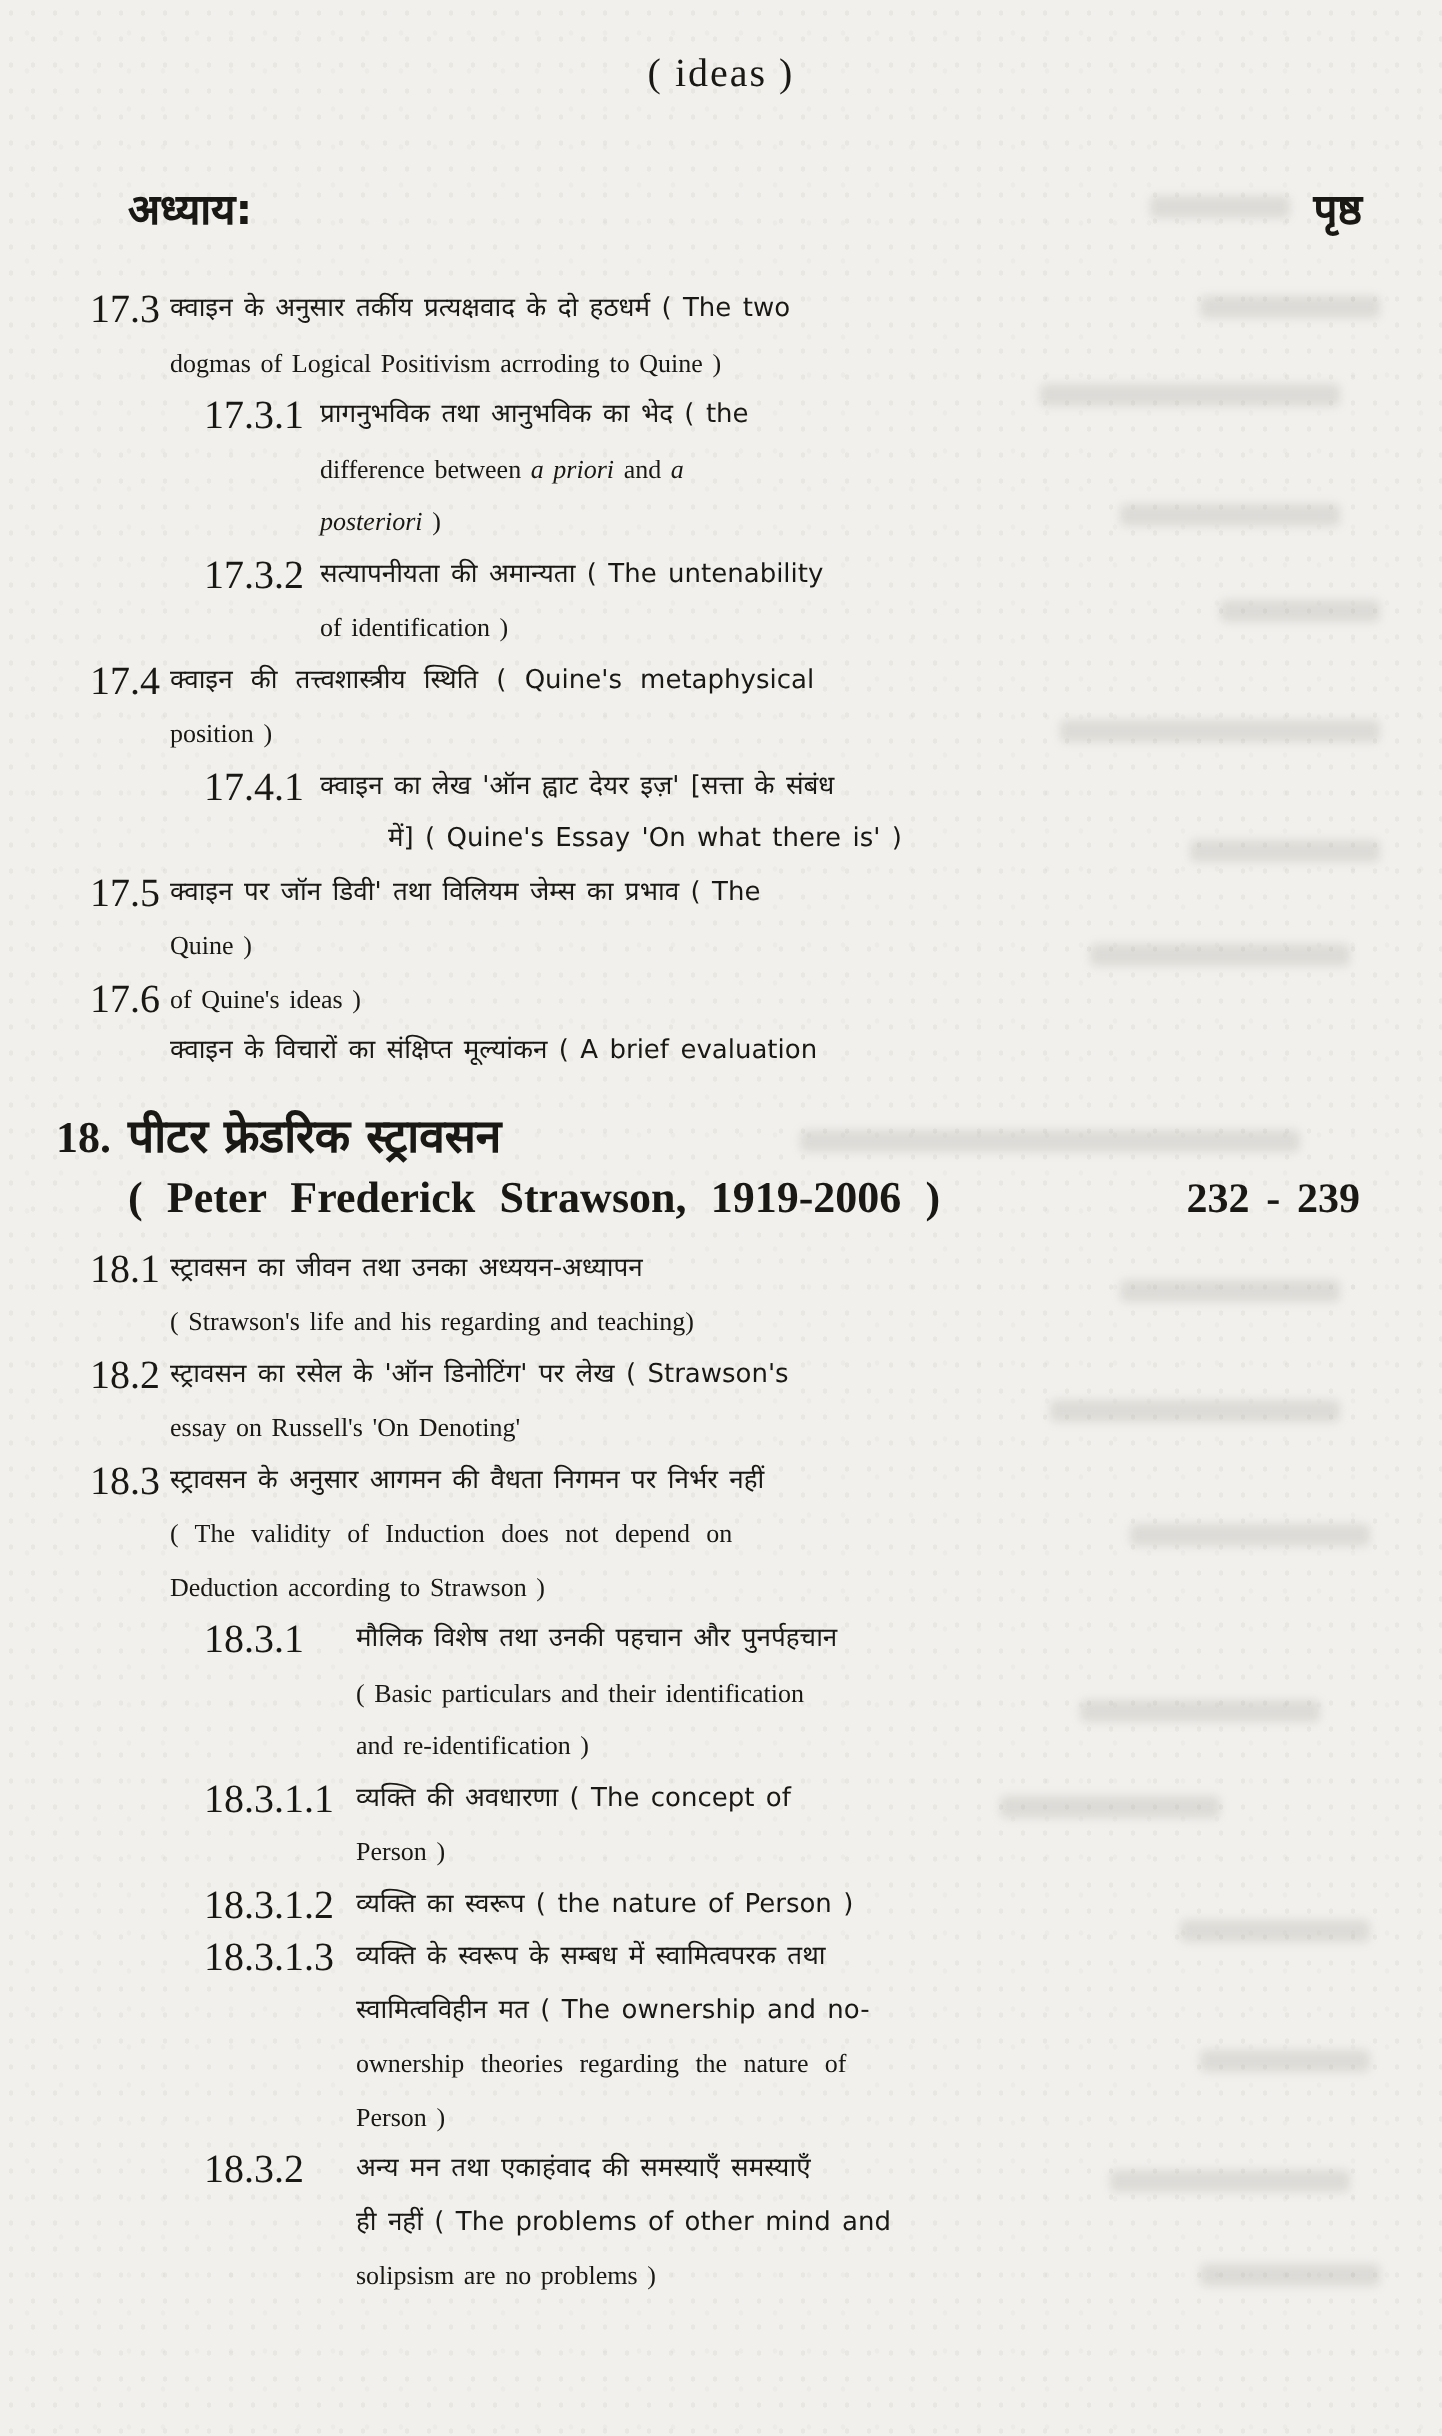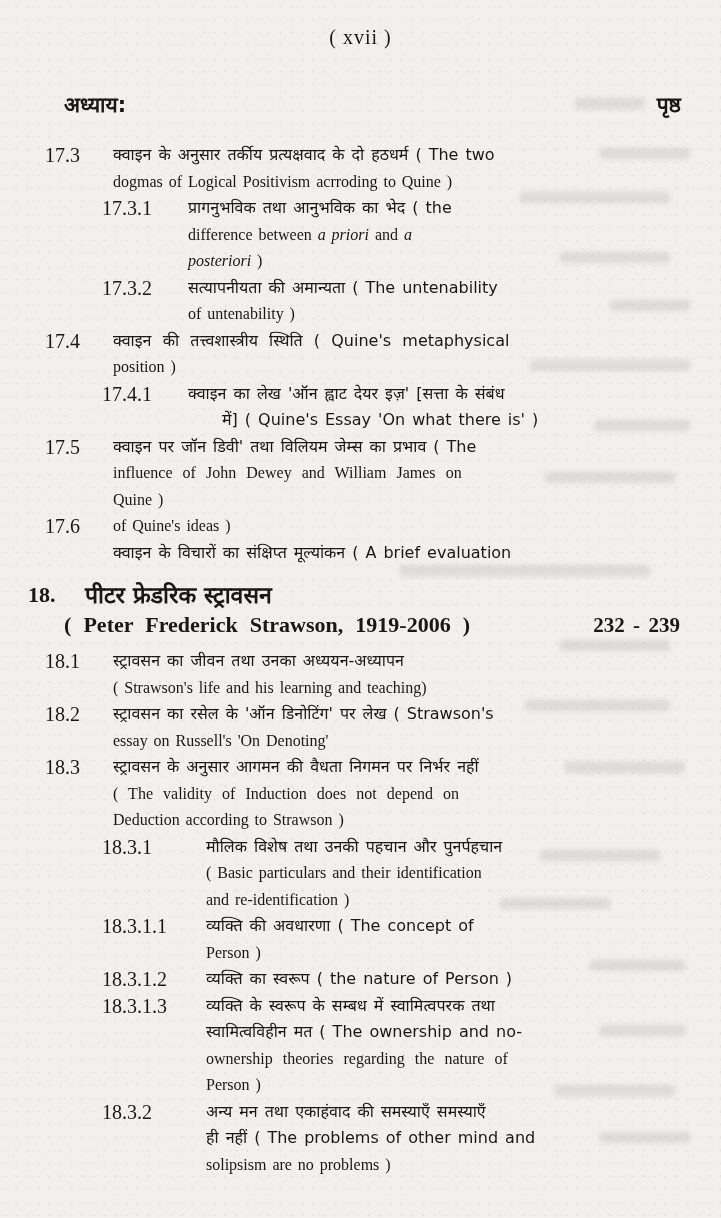--- a/index.html
+++ b/index.html
@@ -13,34 +13,34 @@
     background-size:11px 13px, 17px 19px;
     background-position:0 0, 5px 7px;
     overflow:hidden;
     font-family:"Liberation Serif","DejaVu Serif",serif;
     color:#191815;
   }
   .head-center{ text-align:center; padding-top:26px; font-size:20px; letter-spacing:1px; height:22px; line-height:22px;}
   .cols-row{ display:flex; justify-content:space-between; margin:42px 40px 0 64px; height:24px;}
   .col-label{ font-weight:bold; font-size:21px; font-family:"DejaVu Sans","Liberation Serif",serif;}
   .toc{ margin-top:28px; }
-  .entry{ display:flex; align-items:flex-start;gap:28px; }
+  .entry{ display:flex; align-items:flex-start; }
   .entry .num{ flex:0 0 auto; font-size:20px; line-height:26.5px; }
   .entry .body{ flex:1 1 auto; }
-  .line{ font-size:16px; line-height:26.5px; word-spacing:.12em; white-space:nowrap; }
+  .line{ font-size:13px; line-height:26.5px; word-spacing:.12em; white-space:nowrap; }
   .e1{ padding-left:45px; }
   .e1 .num{ width:40px; }
   .e2{ padding-left:102px; }
   .num2a{ min-width:58px; }
   .num2b{ min-width:76px; }
   .ws2{ word-spacing:.38em; }
   .ind{ padding-left:34px; }
   .hindi{ font-family:"DejaVu Sans","Liberation Serif",serif; }
   .heading{ margin-top:14px; margin-bottom:8px; }
-  .heading .hrow{ display:flex; align-items:flex-start;gap:21px; }
+  .heading .hrow{ display:flex; align-items:flex-start; }
   .heading .hnum{ width:36px; margin-left:28px; font-weight:bold; font-size:22px; line-height:30px;}
   .hline1{ font-weight:bold; font-size:23px; line-height:30px; font-family:"DejaVu Sans","Liberation Serif",serif;}
   .hrow2{ display:flex; justify-content:space-between; align-items:baseline;gap:24px; }
   .hline2{ margin-left:64px; font-weight:bold; font-size:22px; line-height:30px; word-spacing:.3em;}
   .pages{ margin-right:41px; font-weight:bold; font-size:21px; line-height:30px; word-spacing:.15em;margin-left:28px;}
   .smudge{ position:absolute; background:rgba(118,115,104,.16); filter:blur(2.5px); border-radius:3px; pointer-events:none;}
   i{ font-style:italic; }
 </style>
 </head>
 <body>
@@ -59,21 +59,21 @@
   <div class="smudge" style="left:560px;top:640px;width:110px;height:11px;"></div>
   <div class="smudge" style="left:525px;top:700px;width:145px;height:11px;"></div>
   <div class="smudge" style="left:565px;top:762px;width:120px;height:11px;"></div>
   <div class="smudge" style="left:540px;top:850px;width:120px;height:11px;"></div>
   <div class="smudge" style="left:500px;top:898px;width:110px;height:11px;"></div>
   <div class="smudge" style="left:590px;top:960px;width:95px;height:11px;"></div>
   <div class="smudge" style="left:600px;top:1025px;width:85px;height:11px;"></div>
   <div class="smudge" style="left:555px;top:1085px;width:120px;height:11px;"></div>
   <div class="smudge" style="left:600px;top:1132px;width:90px;height:11px;"></div>
 
-  <div class="head-center">( xvii )</div>
+  <div class="head-center">( ideas )</div>
 
   <div class="cols-row">
     <span class="col-label">अध्याय:</span>
     <span class="col-label">पृष्ठ</span>
   </div>
 
   <div class="toc">
 
     <div class="entry e1">
       <span class="num">17.3</span>
@@ -89,21 +89,21 @@
         <div class="line hindi">प्रागनुभविक तथा आनुभविक का भेद ( the</div>
         <div class="line"><span>difference between </span><i>a priori</i><span> and </span><i>a</i></div>
         <div class="line"><i>posteriori</i><span> )</span></div>
       </div>
     </div>
 
     <div class="entry e2">
       <span class="num num2a">17.3.2</span>
       <div class="body">
         <div class="line hindi">सत्यापनीयता की अमान्यता  ( The untenability</div>
-        <div class="line">of untenability )</div>
+        <div class="line">of identification )</div>
       </div>
     </div>
 
     <div class="entry e1">
       <span class="num">17.4</span>
       <div class="body">
         <div class="line hindi ws2">क्वाइन की तत्त्वशास्त्रीय स्थिति  ( Quine's metaphysical</div>
         <div class="line">position )</div>
       </div>
     </div>
@@ -113,21 +113,20 @@
       <div class="body">
         <div class="line hindi">क्वाइन का लेख 'ऑन ह्वाट देयर इज़' [सत्ता के संबंध</div>
         <div class="line hindi ind">में] ( Quine's Essay 'On what there is' )</div>
       </div>
     </div>
 
     <div class="entry e1">
       <span class="num">17.5</span>
       <div class="body">
         <div class="line hindi">क्वाइन पर जॉन डिवी' तथा विलियम जेम्स का प्रभाव ( The</div>
-        <div class="line ws2">influence of John Dewey and William James on</div>
         <div class="line">Quine )</div>
       </div>
     </div>
 
     <div class="entry e1">
       <span class="num">17.6</span>
       <div class="body">
         <div class="line">of Quine's ideas )</div>
         <div class="line hindi">क्वाइन के विचारों का संक्षिप्त मूल्यांकन ( A brief evaluation</div>
       </div>
@@ -141,21 +140,21 @@
       <div class="hrow2">
         <span class="hline2">( Peter Frederick Strawson, 1919-2006 )</span>
         <span class="pages">232 - 239</span>
       </div>
     </div>
 
     <div class="entry e1">
       <span class="num">18.1</span>
       <div class="body">
         <div class="line hindi">स्ट्रावसन का जीवन तथा उनका अध्ययन-अध्यापन</div>
-        <div class="line">( Strawson's life and his learning and teaching)</div>
+        <div class="line">( Strawson's life and his regarding and teaching)</div>
       </div>
     </div>
 
     <div class="entry e1">
       <span class="num">18.2</span>
       <div class="body">
         <div class="line hindi">स्ट्रावसन का रसेल के 'ऑन डिनोटिंग' पर लेख ( Strawson's</div>
         <div class="line">essay on Russell's 'On Denoting'</div>
       </div>
     </div>

